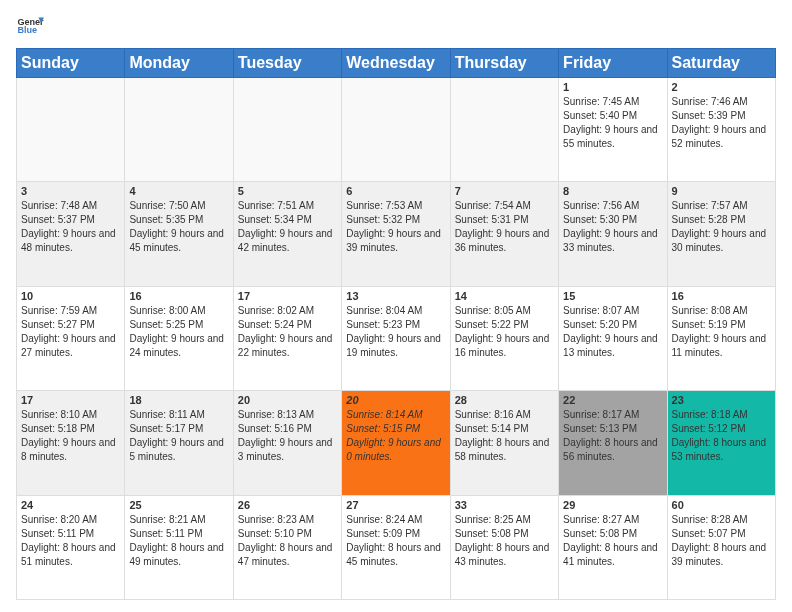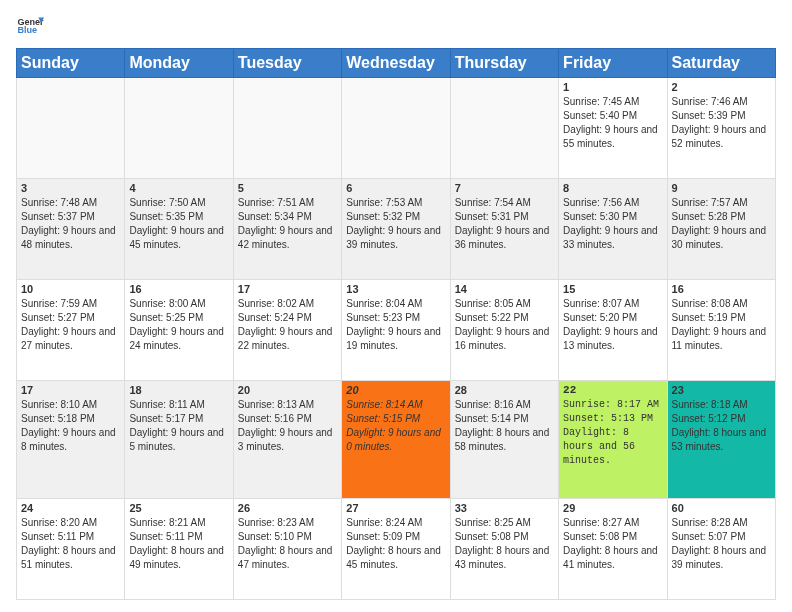--- a/index.html
+++ b/index.html
@@ -207,21 +207,21 @@
             <div class="day-info">Sunrise: 8:13 AM<br>Sunset: 5:16 PM<br>Daylight: 9 hours and 3 minutes.</div>
           </td>
           <td style="background: #f97316; font-style: italic;">
             <span class="day-number">20</span>
             <div class="day-info">Sunrise: 8:14 AM<br>Sunset: 5:15 PM<br>Daylight: 9 hours and 0 minutes.</div>
           </td>
           <td style="background: rgb(240, 240, 240);">
             <span class="day-number">28</span>
             <div class="day-info">Sunrise: 8:16 AM<br>Sunset: 5:14 PM<br>Daylight: 8 hours and 58 minutes.</div>
           </td>
-          <td style="background: #bef264; font-family: Liberation Mono, monospace;">
+          <td style="background: #a3a3a3;">
             <span class="day-number">22</span>
             <div class="day-info">Sunrise: 8:17 AM<br>Sunset: 5:13 PM<br>Daylight: 8 hours and 56 minutes.</div>
           </td>
           <td style="background: #14b8a6;">
             <span class="day-number">23</span>
             <div class="day-info">Sunrise: 8:18 AM<br>Sunset: 5:12 PM<br>Daylight: 8 hours and 53 minutes.</div>
           </td>
         </tr>
         <tr>
           <td>

